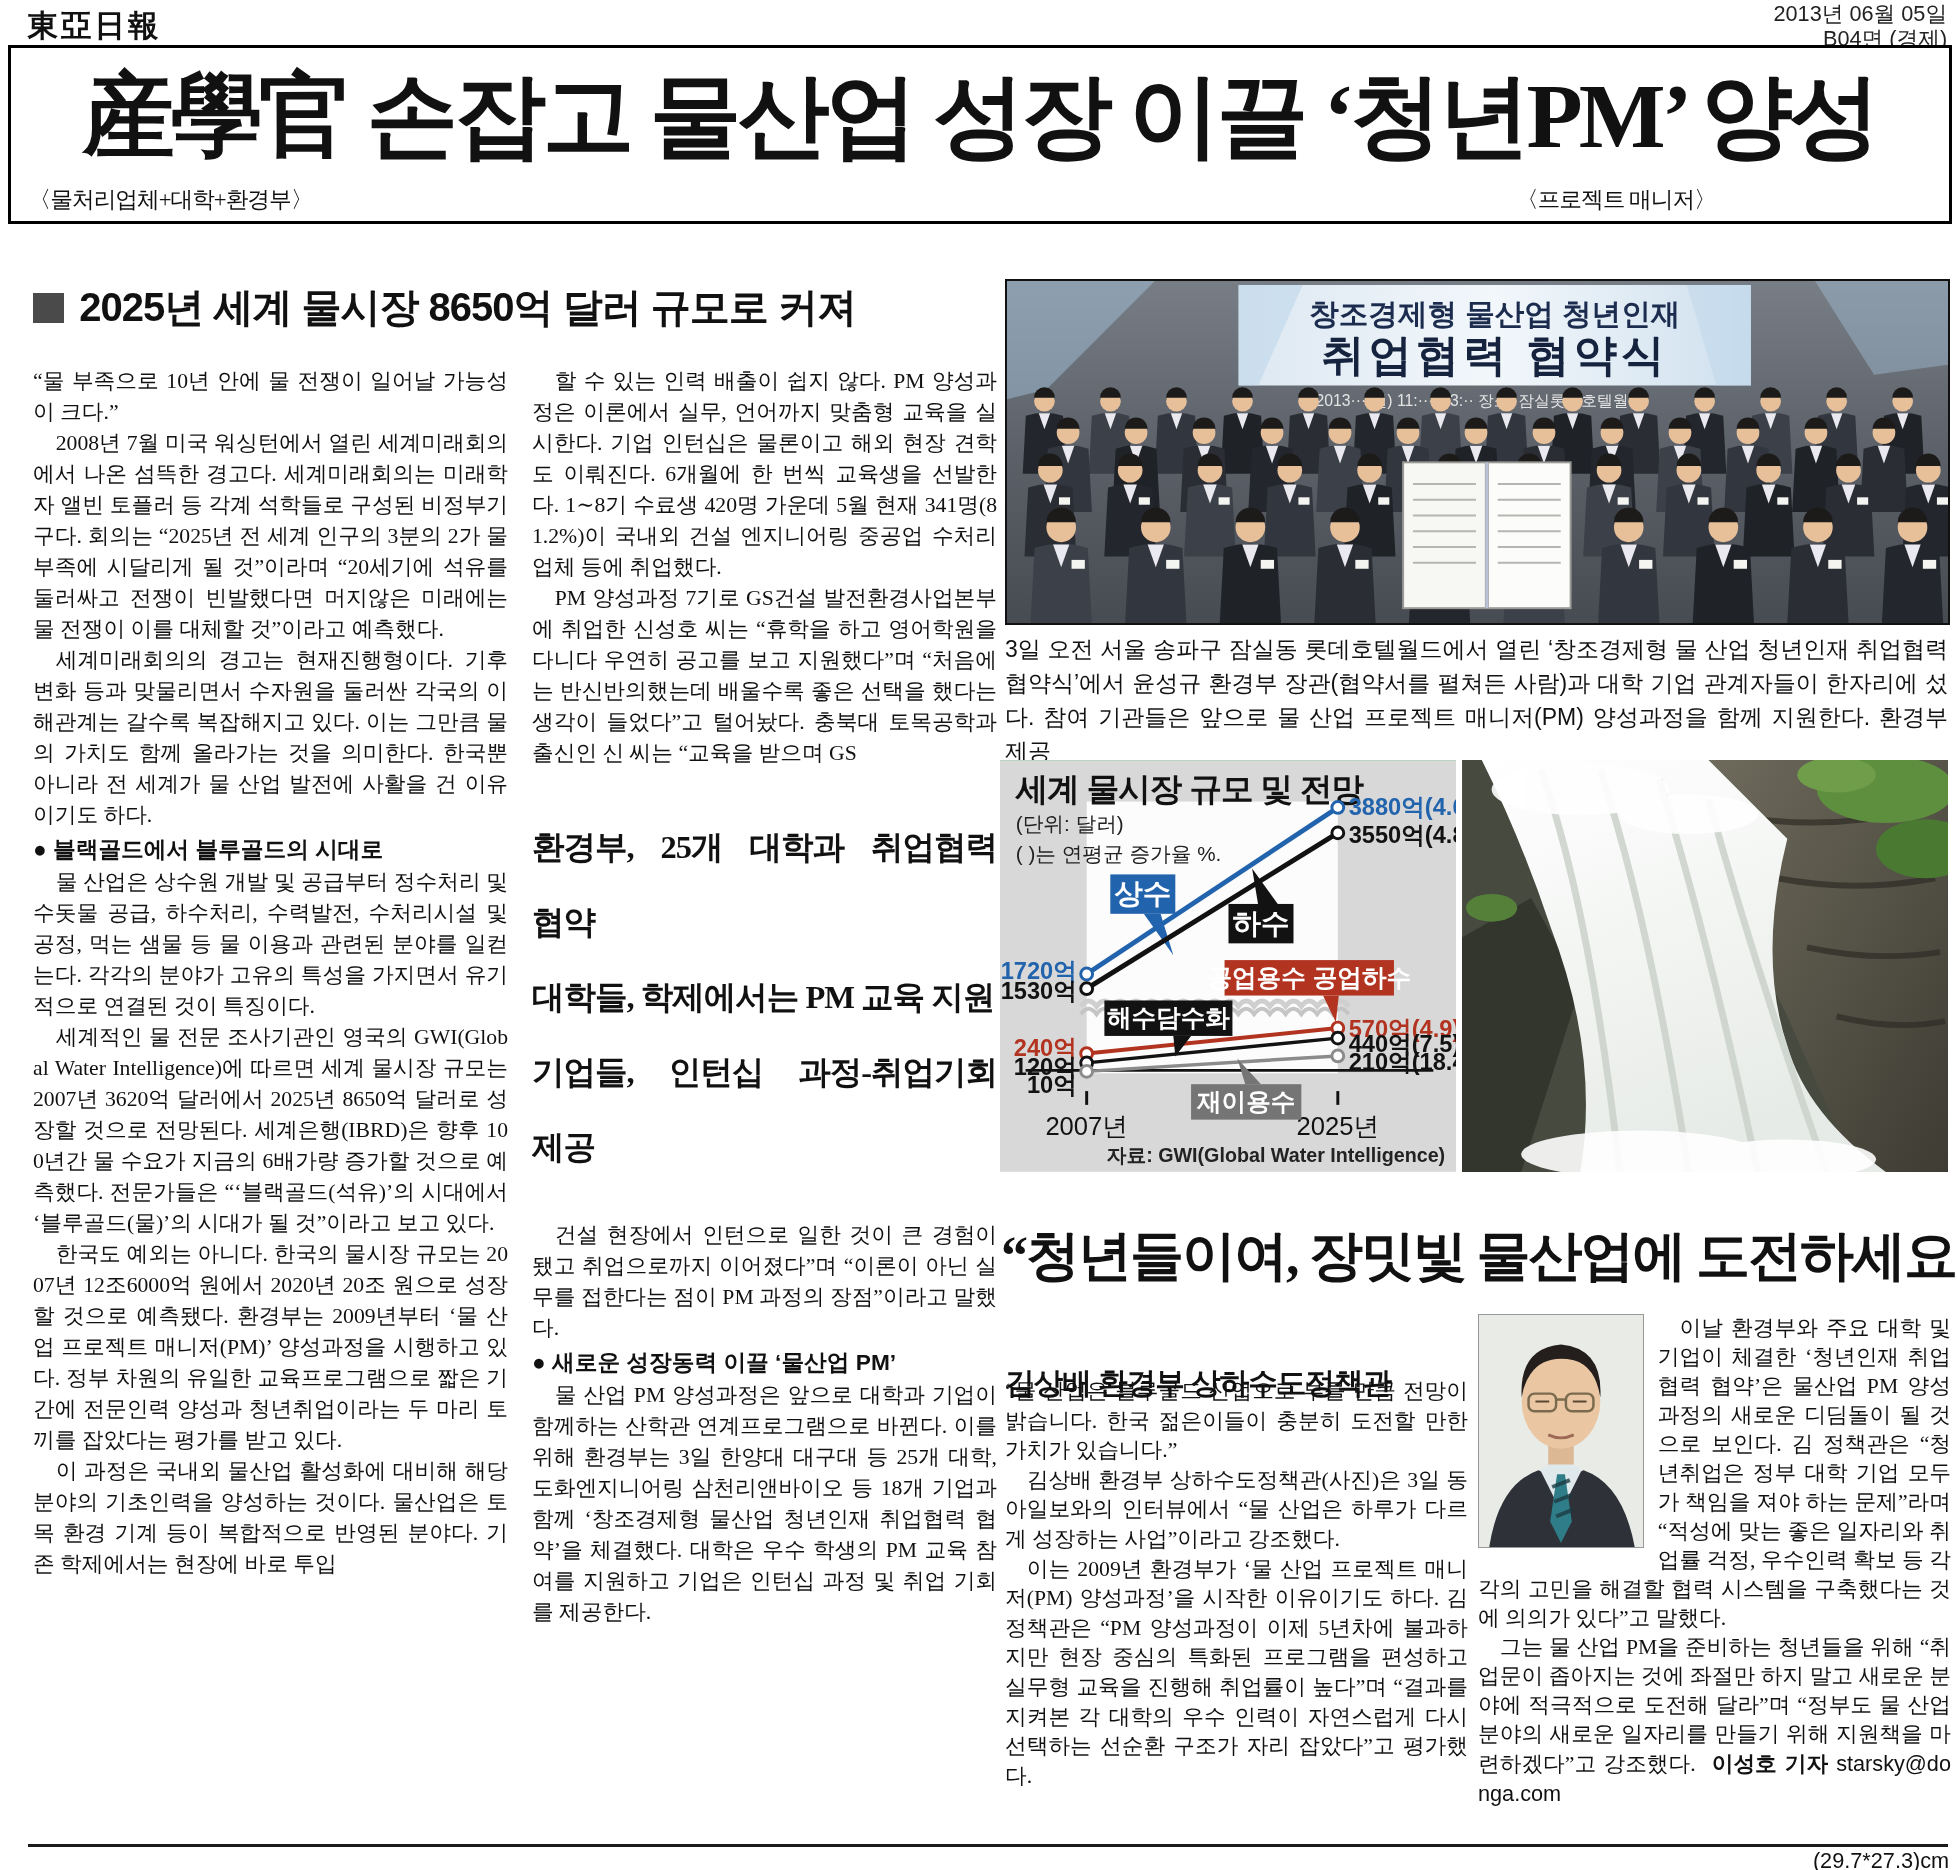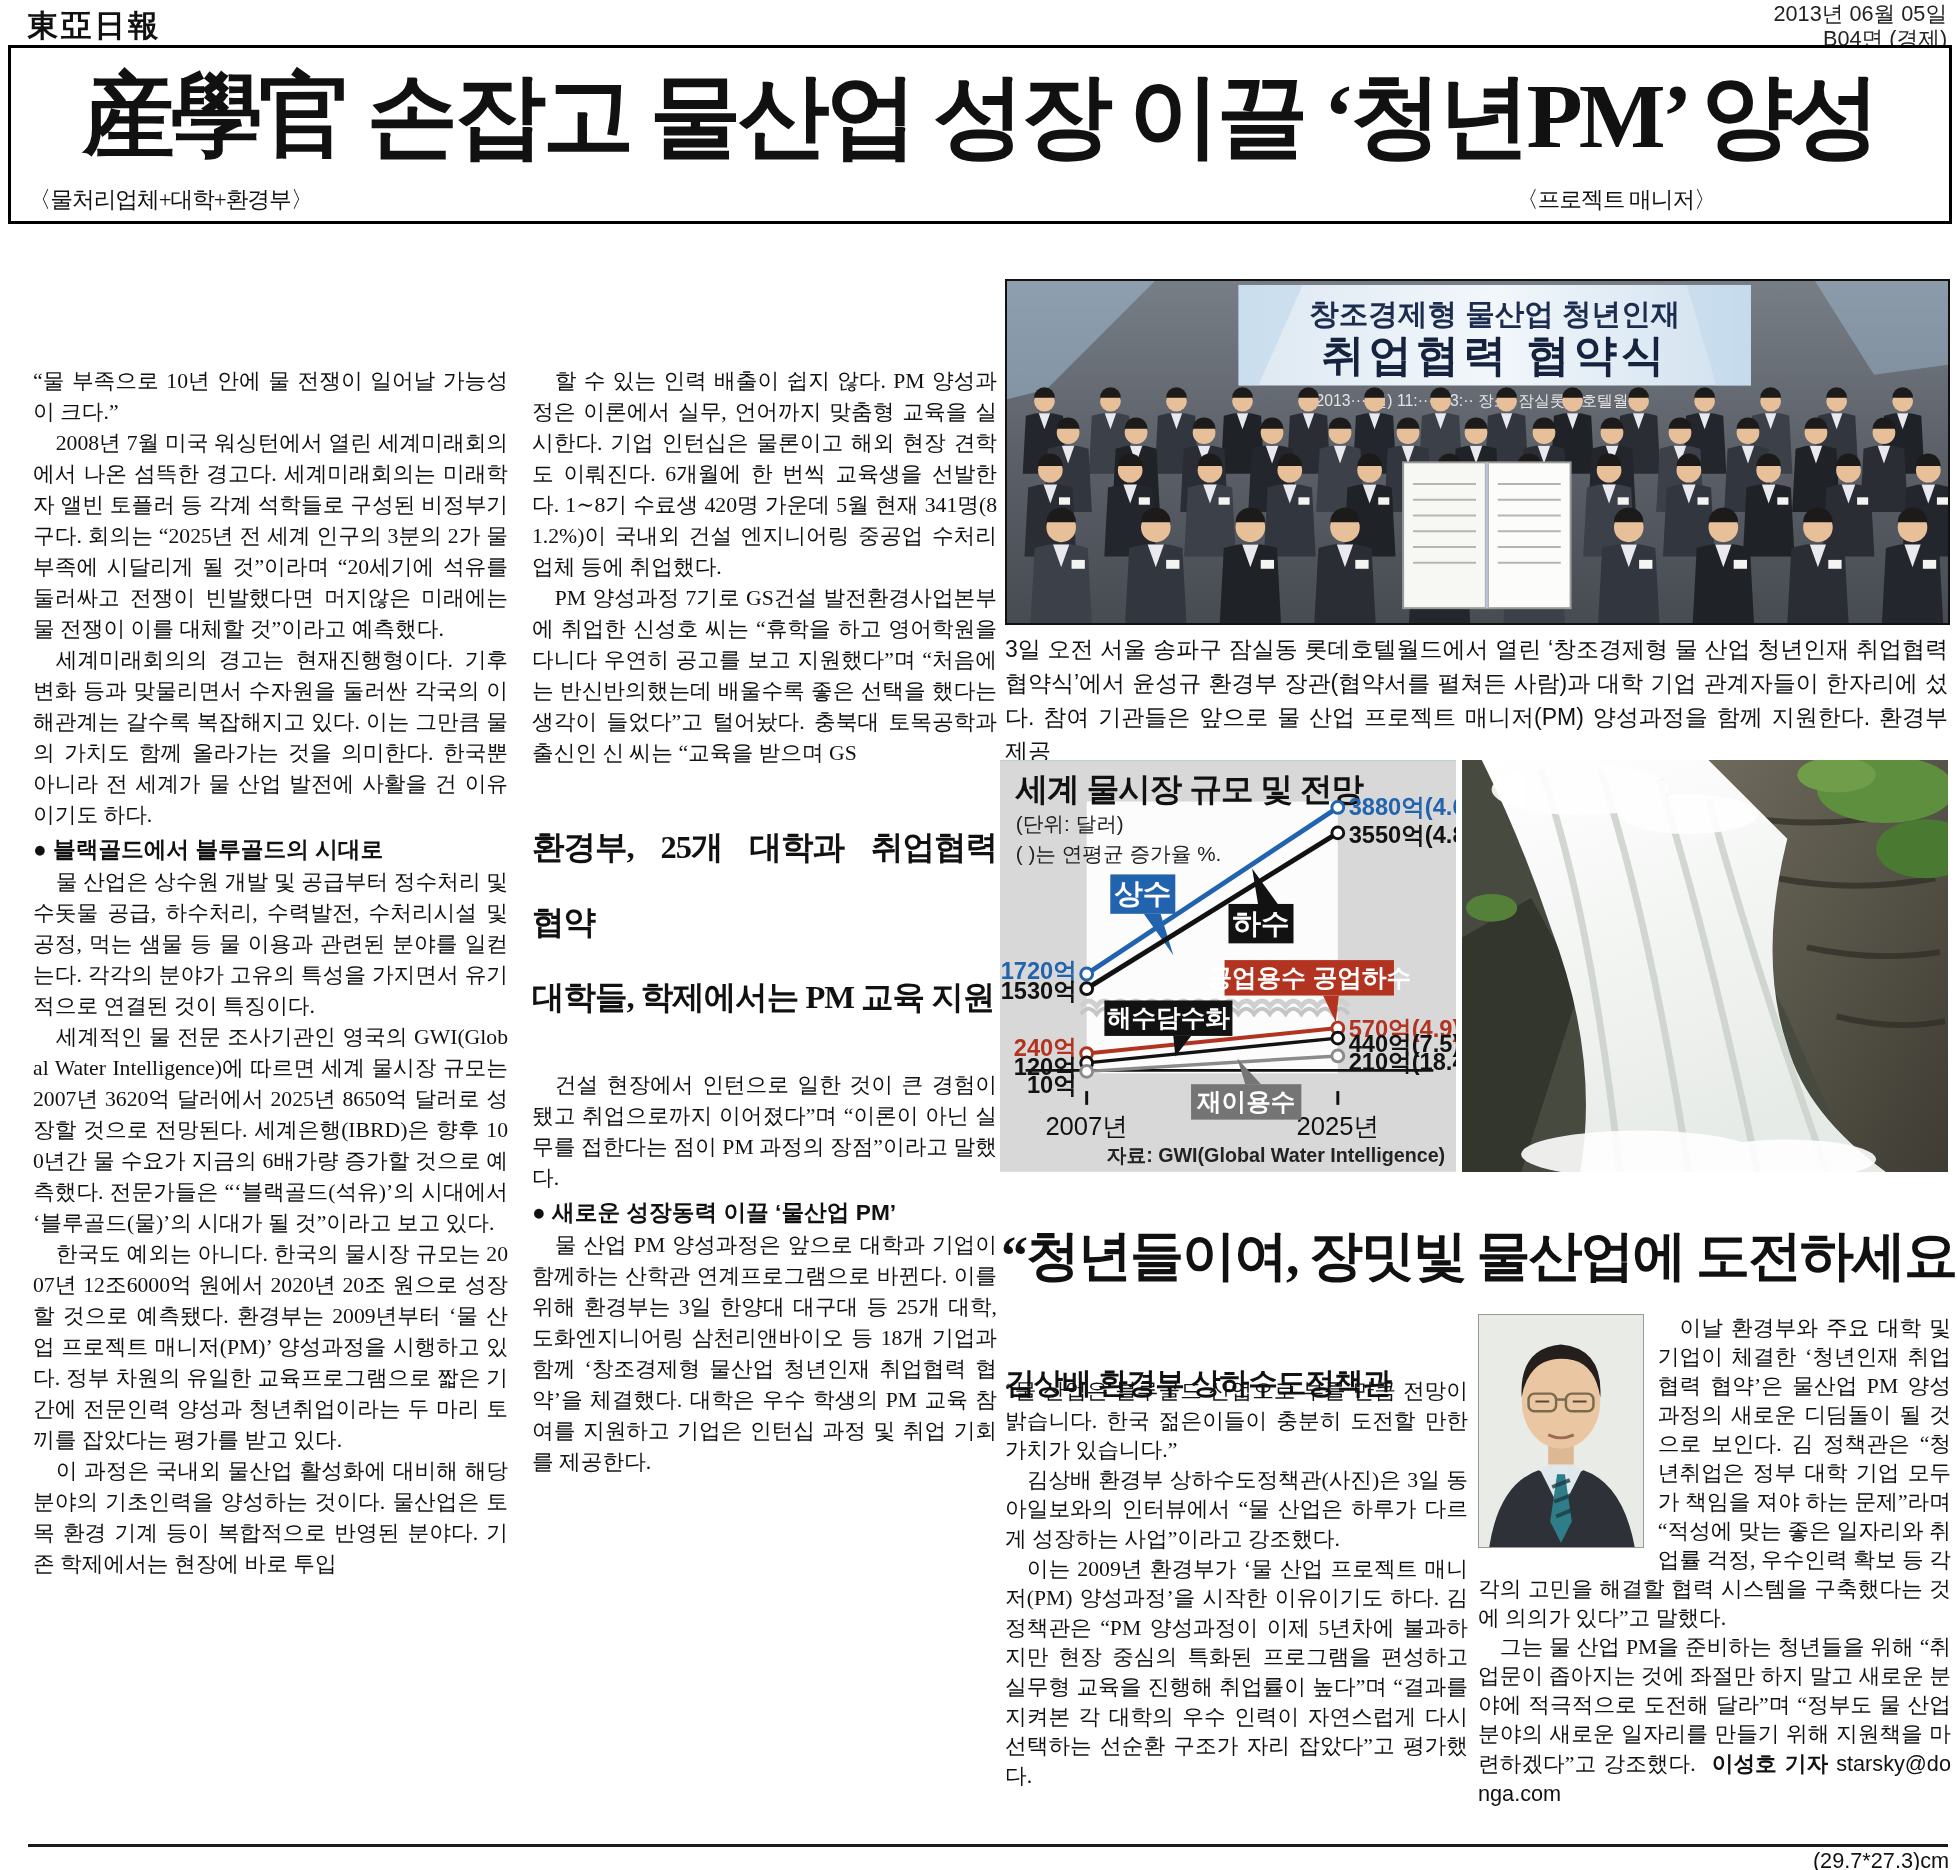--- a/index.html
+++ b/index.html
@@ -77,39 +77,41 @@
     <div>2013년 06월 05일</div>
     <div>B04면 (경제)</div>
   </div>
 
   <div class="headline-box">
     <div class="headline-main">産學官 손잡고 물산업 성장 이끌 ‘청년PM’ 양성</div>
     <div class="head-note l">〈물처리업체+대학+환경부〉</div>
     <div class="head-note r">〈프로젝트 매니저〉</div>
   </div>
 
+  <div class="section-header"><span class="sq"></span><span>2025년 세계 물시장 8650억 달러 규모로 커져</span></div>
 
   <div class="bcol" id="col1">
       <p>“물 부족으로 10년 안에 물 전쟁이 일어날 가능성이 크다.”</p>
       <p class="ind">2008년 7월 미국 워싱턴에서 열린 세계미래회의에서 나온 섬뜩한 경고다. 세계미래회의는 미래학자 앨빈 토플러 등 각계 석학들로 구성된 비정부기구다. 회의는 “2025년 전 세계 인구의 3분의 2가 물 부족에 시달리게 될 것”이라며 “20세기에 석유를 둘러싸고 전쟁이 빈발했다면 머지않은 미래에는 물 전쟁이 이를 대체할 것”이라고 예측했다.</p>
       <p class="ind">세계미래회의의 경고는 현재진행형이다. 기후변화 등과 맞물리면서 수자원을 둘러싼 각국의 이해관계는 갈수록 복잡해지고 있다. 이는 그만큼 물의 가치도 함께 올라가는 것을 의미한다. 한국뿐 아니라 전 세계가 물 산업 발전에 사활을 건 이유이기도 하다.</p>
       <p class="subhead">● 블랙골드에서 블루골드의 시대로</p>
       <p class="ind">물 산업은 상수원 개발 및 공급부터 정수처리 및 수돗물 공급, 하수처리, 수력발전, 수처리시설 및 공정, 먹는 샘물 등 물 이용과 관련된 분야를 일컫는다. 각각의 분야가 고유의 특성을 가지면서 유기적으로 연결된 것이 특징이다.</p>
       <p class="ind">세계적인 물 전문 조사기관인 영국의 GWI(Global Water Intelligence)에 따르면 세계 물시장 규모는 2007년 3620억 달러에서 2025년 8650억 달러로 성장할 것으로 전망된다. 세계은행(IBRD)은 향후 100년간 물 수요가 지금의 6배가량 증가할 것으로 예측했다. 전문가들은 “‘블랙골드(석유)’의 시대에서 ‘블루골드(물)’의 시대가 될 것”이라고 보고 있다.</p>
       <p class="ind">한국도 예외는 아니다. 한국의 물시장 규모는 2007년 12조6000억 원에서 2020년 20조 원으로 성장할 것으로 예측됐다. 환경부는 2009년부터 ‘물 산업 프로젝트 매니저(PM)’ 양성과정을 시행하고 있다. 정부 차원의 유일한 교육프로그램으로 짧은 기간에 전문인력 양성과 청년취업이라는 두 마리 토끼를 잡았다는 평가를 받고 있다.</p>
       <p class="ind">이 과정은 국내외 물산업 활성화에 대비해 해당 분야의 기초인력을 양성하는 것이다. 물산업은 토목 환경 기계 등이 복합적으로 반영된 분야다. 기존 학제에서는 현장에 바로 투입</p>
     </div>
   <div class="bcol" id="col2">
     <div id="col2-top">
         <p class="ind">할 수 있는 인력 배출이 쉽지 않다. PM 양성과정은 이론에서 실무, 언어까지 맞춤형 교육을 실시한다. 기업 인턴십은 물론이고 해외 현장 견학도 이뤄진다. 6개월에 한 번씩 교육생을 선발한다. 1∼8기 수료생 420명 가운데 5월 현재 341명(81.2%)이 국내외 건설 엔지니어링 중공업 수처리업체 등에 취업했다.</p>
         <p class="ind">PM 양성과정 7기로 GS건설 발전환경사업본부에 취업한 신성호 씨는 “휴학을 하고 영어학원을 다니다 우연히 공고를 보고 지원했다”며 “처음에는 반신반의했는데 배울수록 좋은 선택을 했다는 생각이 들었다”고 털어놨다. 충북대 토목공학과 출신인 신 씨는 “교육을 받으며 GS</p>
       </div>
     <div class="mid-headline">
       <div>환경부, 25개 대학과 취업협력 협약</div>
       <div>대학들, 학제에서는 PM 교육 지원</div>
+      <div>기업들, 인턴십 과정-취업기회 제공</div>
     </div>
     <div id="col2-bottom">
         <p class="ind">건설 현장에서 인턴으로 일한 것이 큰 경험이 됐고 취업으로까지 이어졌다”며 “이론이 아닌 실무를 접한다는 점이 PM 과정의 장점”이라고 말했다.</p>
         <p class="subhead">● 새로운 성장동력 이끌 ‘물산업 PM’</p>
         <p class="ind">물 산업 PM 양성과정은 앞으로 대학과 기업이 함께하는 산학관 연계프로그램으로 바뀐다. 이를 위해 환경부는 3일 한양대 대구대 등 25개 대학, 도화엔지니어링 삼천리앤바이오 등 18개 기업과 함께 ‘창조경제형 물산업 청년인재 취업협력 협약’을 체결했다. 대학은 우수 학생의 PM 교육 참여를 지원하고 기업은 인턴십 과정 및 취업 기회를 제공한다.</p>
       </div>
 
   </div>
 
   <div class="group-photo">

